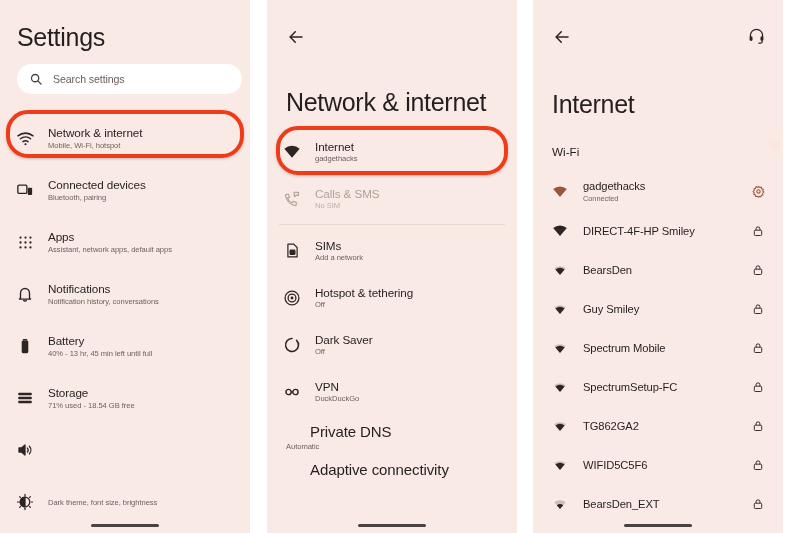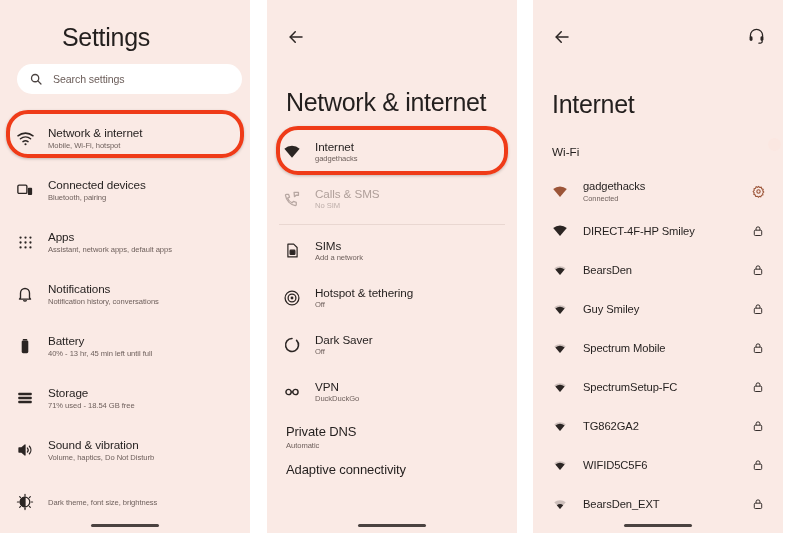--- a/index.html
+++ b/index.html
@@ -63,21 +63,21 @@
     color: #6d5f5b;
     margin-top: 1.5px;
     white-space: nowrap;
     letter-spacing: -0.05px;
   }
   .row.dim .ic { color: #b7a7a2; }
   .row.dim .ttl { color: #b0a09b; }
   .row.dim .sub { color: #bdaeaa; }
 
   
-  .p1-title { position: absolute; left: 17px; top: 23px; margin-left: 45px; }
+  .p1-title { position: absolute; left: 17px; top: 23px; }
   .searchbar {
     position: absolute;
     left: 17px; top: 64px;
     width: 225px; height: 30px;
     background: #ffffff;
     border-radius: 16px;
     display: flex;
     align-items: center;
     padding-left: 12px;
   }
@@ -129,21 +129,21 @@
     width: 12px; height: 12px; border-radius: 50%;
     background: #cfc0bb;
   }
   .toggle.on { background: #8a4a35; }
   .toggle.on .knob {
     position: absolute; right: 2px; top: 1.5px;
     width: 13px; height: 13px; border-radius: 50%;
     background: #fbe7e1;
   }
   .plain-row { padding: 0 14px 0 19px; }
-  .plain-row .ttl { font-size: 13px; color: #231f1e; }
+  .plain-row .ttl { font-size: 15px; color: #231f1e; margin-left: 24px; }
   .plain-row .sub { font-size: 7.6px; color: #6d5f5b; margin-top: 2px; }
 
   
   .p3-title { position: absolute; left: 19px; top: 90px; }
   .headset {
     position: absolute;
     right: 18px; top: 27px;
     width: 17px; height: 17px;
     color: #2b2523;
   }
@@ -286,24 +286,20 @@
         </span>
       </div>
 
       <div class="row">
         <span class="ic">
           <svg viewBox="0 0 24 24" width="18" height="18" fill="none" stroke="currentColor" stroke-width="1.7" stroke-linejoin="round">
             <path d="M4 9.2h3.4L12 5.2v13.6L7.4 14.8H4z" fill="currentColor"></path>
             <path d="M15.2 9.4a3.9 3.9 0 0 1 0 5.2" stroke-linecap="round"></path>
             <path d="M17.9 7a7.4 7.4 0 0 1 0 10" stroke-linecap="round"></path>
           </svg>
-        </span>
-        <span class="txt">
-          <span class="ttl" style="display:block">Sound &amp; vibration</span>
-          <span class="sub" style="display:block">Volume, haptics, Do Not Disturb</span>
         </span>
       </div>
 
       <div class="row">
         <span class="ic">
           <svg viewBox="0 0 24 24" width="18" height="18" fill="none" stroke="currentColor" stroke-width="1.7">
             <circle cx="12" cy="12" r="6.4"></circle>
             <path d="M12 5.6a6.4 6.4 0 0 0 0 12.8z" fill="currentColor"></path>
             <g stroke-linecap="round" stroke-width="1.6">
               <line x1="12" y1="1.9" x2="12" y2="3.6"></line>

